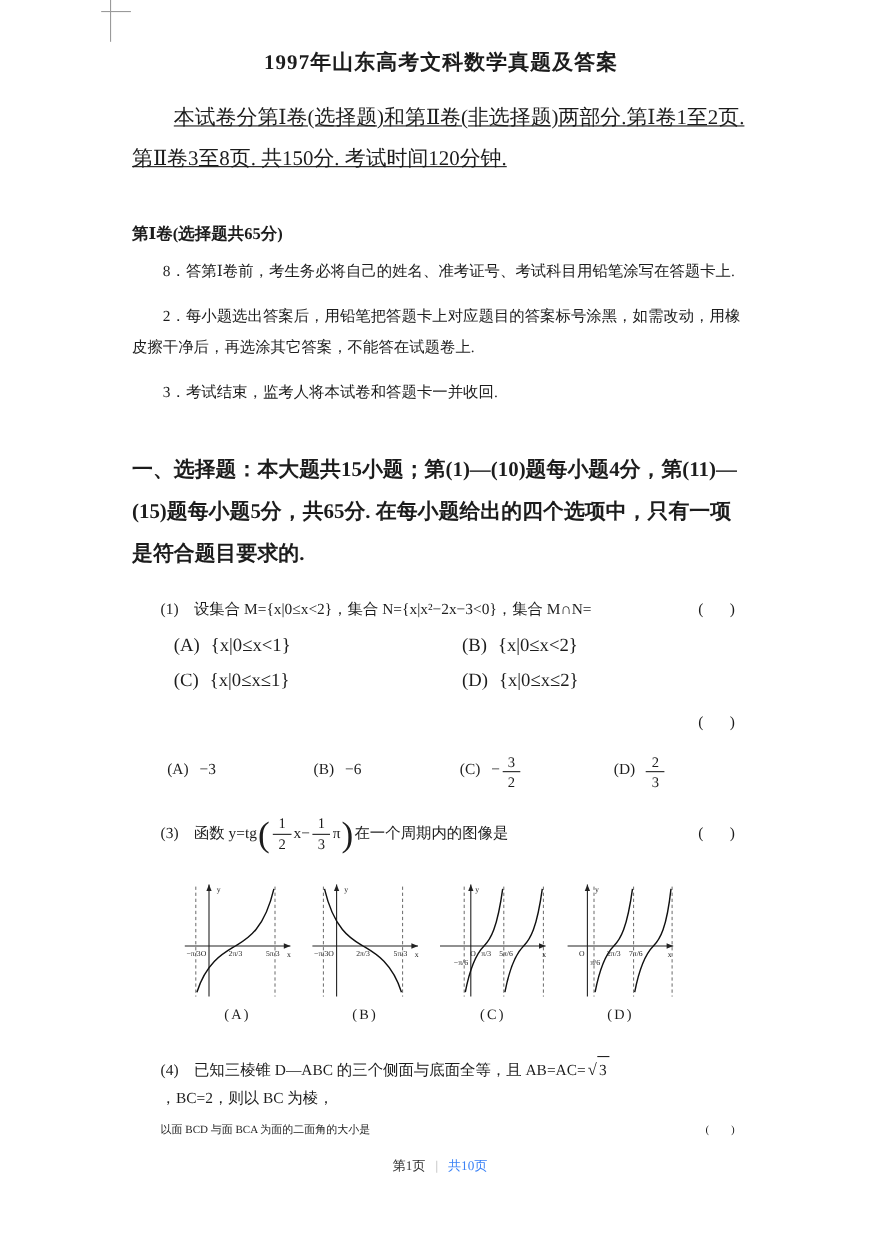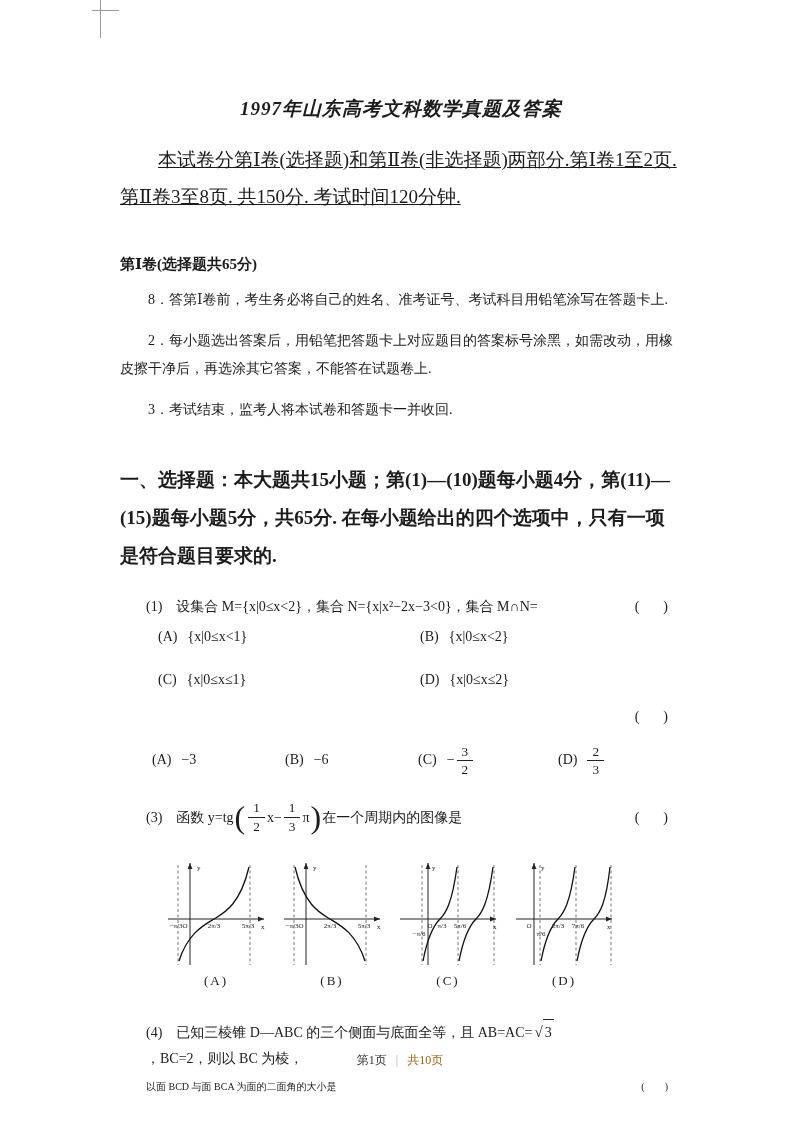--- a/index.html
+++ b/index.html
@@ -7,51 +7,51 @@
     position:relative;
     width:800px;height:1132px;
     background:#fff;
     font-family:"Liberation Serif","DejaVu Serif",serif;
     color:#1c1c1c;
     overflow:hidden;
   }
   .crop-v{position:absolute;left:100px;top:0;width:1px;height:38px;background:#9a9a9a;}
   .crop-h{position:absolute;left:92px;top:10px;width:27px;height:1px;background:#9a9a9a;}
   .content{position:absolute;left:120px;top:0;width:562px;}
-  .title{margin-top:96px;text-align:center;font-size:19px;font-weight:bold;letter-spacing:1px;font-style:italic;}
+  .title{margin-top:44px;text-align:center;font-size:19px;font-weight:bold;letter-spacing:1px;}
   .intro{font-size:19px;line-height:1.95;text-indent:2em;text-decoration:underline;}
   .part-header{margin-top:40px;font-weight:bold;font-size:15px;}
   .notice-title{margin-top:26px;font-weight:bold;font-size:14px;}
   .notice{margin-top:12px;font-size:14px;line-height:1.95;text-indent:2em;}
   .section-one{margin-top:38px;font-size:19px;font-weight:bold;line-height:2.0;}
   .qrow{display:flex;align-items:center;margin-left:26px;margin-top:16px;font-size:14px;line-height:1.8;}
   .qrow .stem{display:inline-flex;align-items:center;flex-wrap:wrap;}
   .bracket{margin-left:auto;margin-right:12px;white-space:pre;letter-spacing:2px;}
-  .optgrid{display:grid;grid-template-columns:262px auto;margin-left:38px;margin-top:10px;row-gap:27px;font-size:14px;}
+  .optgrid{display:grid;grid-template-columns:262px auto;margin-left:38px;margin-top:10px;row-gap:12px;font-size:17px;}
   .optgrid .opt .val{margin-left:10px;}
   .optrow{display:grid;grid-template-columns:133px 133px 140px auto;margin-left:32px;margin-top:14px;font-size:14px;align-items:center;}
   .optrow .opt{display:inline-flex;align-items:center;}
   .optrow .opt .val{margin-left:10px;}
   .frac{display:inline-flex;flex-direction:column;align-items:center;line-height:1.15;font-size:0.95em;vertical-align:middle;margin:0 2px;}
   .frac .num{padding:0 5px 1px;border-bottom:1px solid #222;}
   .frac .den{padding-top:1px;}
   .bp{font-size:32px;font-weight:400;line-height:0;vertical-align:-5px;margin:0 1px;}
   .sqrt{display:inline-flex;align-items:flex-start;margin:0 2px;}
   .sqrt .sym{font-size:15px;}
   .sqrt .val{border-top:1px solid #222;padding:0 2px;}
   .q3row{margin-top:16px;min-height:48px;}
   .graphs{display:flex;margin-left:46px;margin-top:16px;gap:16px;}
   .gpanel{width:100px;text-align:center;}
   .gpanel svg{width:100px;height:112px;display:block;}
   .glabel{margin-top:4px;font-size:13px;letter-spacing:2px;}
   svg text{font-family:"Liberation Serif","DejaVu Serif",serif;font-size:7px;fill:#222;}
   .q4line2{display:flex;align-items:center;margin-left:26px;margin-top:6px;font-size:10px;line-height:1.9;}
   .footer{position:absolute;left:0;right:0;top:1052px;text-align:center;font-size:12px;color:#333;}
   .footer .sep{color:#b5b5b5;margin:0 9px;}
-  .footer .total{color:#a16207;}
+  .footer .total{color:#3b82f6;}
 </style>
 </head>
 <body>
 
 <div class="page">
   <div class="crop-v"></div>
   <div class="crop-h"></div>
 
   <div class="content">
 

